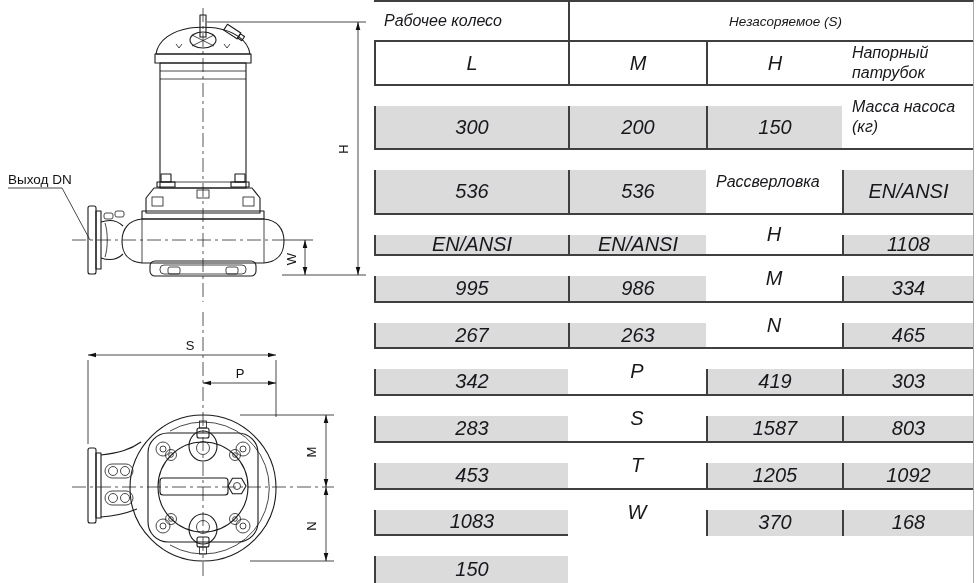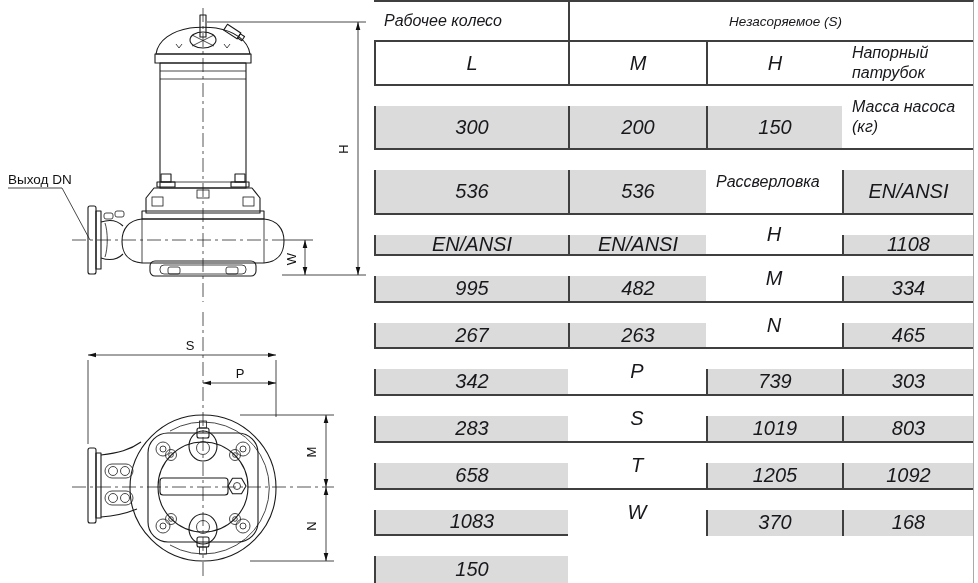--- a/index.html
+++ b/index.html
@@ -256,21 +256,21 @@
     <div class="c let bb">
         <span>H</span>
       </div>
     <div class="c val gray bb">
         <span>1108</span>
       </div>
     <div class="c val gray bb">
         <span>995</span>
       </div>
     <div class="c val gray bb">
-        <span>482</span>
+        <span>986</span>
       </div>
 
     <div class="c let bb">
         <span>M</span>
       </div>
     <div class="c val gray bb">
         <span>334</span>
       </div>
     <div class="c val gray bb">
         <span>267</span>
@@ -286,40 +286,40 @@
         <span>465</span>
       </div>
     <div class="c val gray bb">
         <span>342</span>
       </div>
 
     <div class="c let bb">
         <span>P</span>
       </div>
     <div class="c val gray bb">
-        <span>739</span>
+        <span>419</span>
       </div>
     <div class="c val gray bb">
         <span>303</span>
       </div>
     <div class="c val gray bb">
         <span>283</span>
       </div>
 
     <div class="c let bb">
         <span>S</span>
       </div>
     <div class="c val gray bb">
-        <span>1019</span>
+        <span>1587</span>
       </div>
     <div class="c val gray bb">
         <span>803</span>
       </div>
     <div class="c val gray bb">
-        <span>658</span>
+        <span>453</span>
       </div>
 
     <div class="c let bb">
         <span>T</span>
       </div>
     <div class="c val gray bb">
         <span>1205</span>
       </div>
     <div class="c val gray bb">
         <span>1092</span>

